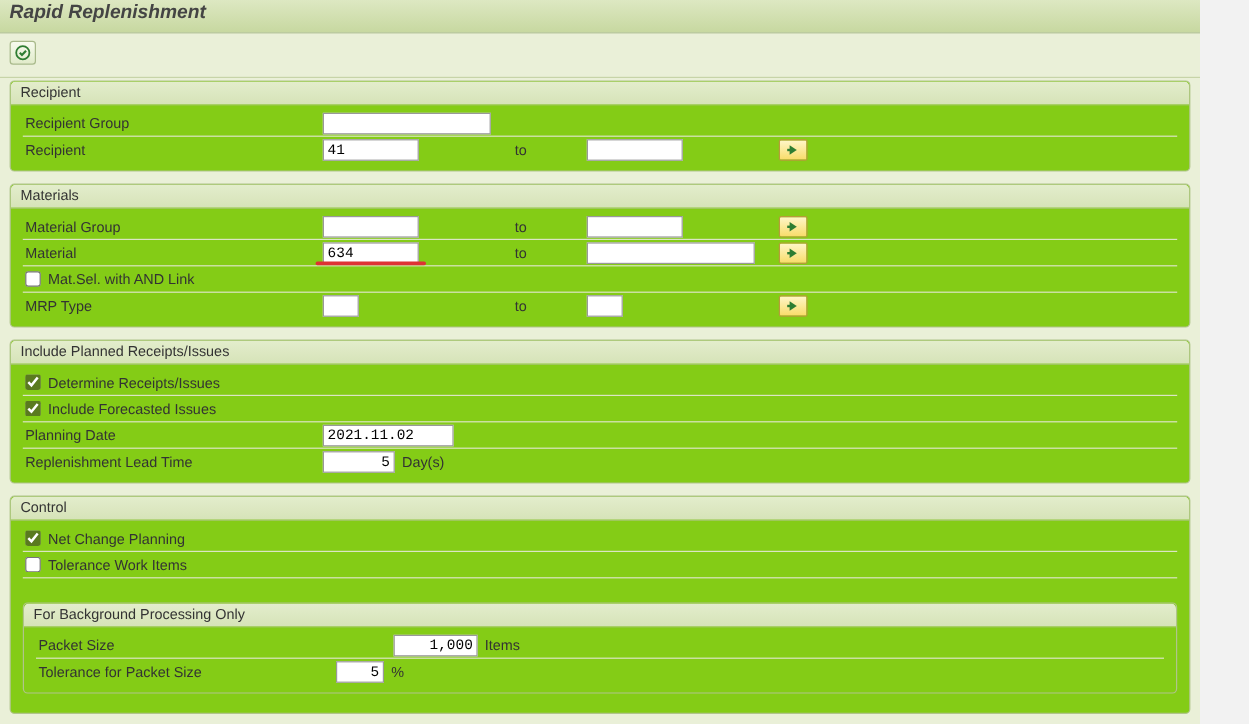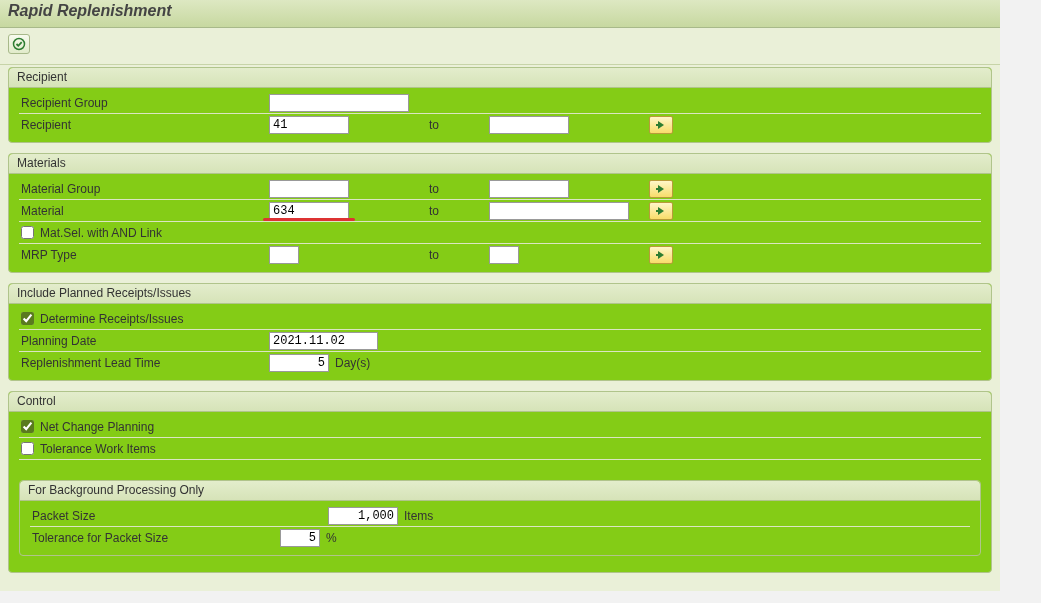--- a/index.html
+++ b/index.html
@@ -254,20 +254,26 @@
       </div>
     </div>
 
     <div class="group">
       <div class="group-title">Include Planned Receipts/Issues</div>
       <div class="group-body">
         <div class="row">
           <div class="label checkbox-label">
             <input type="checkbox" checked="" style="">
             <span>Determine Receipts/Issues</span>
+          </div>
+        </div>
+        <div class="row">
+          <div class="label checkbox-label">
+            <input type="checkbox" checked="" style="">
+            <span>Include Forecasted Issues</span>
           </div>
         </div>
         <div class="row">
           <div class="label">Planning Date</div>
           <div class="col-from">
             <input type="text" class="w-date" value="2021.11.02" style="">
           </div>
         </div>
         <div class="row">
           <div class="label">Replenishment Lead Time</div>

